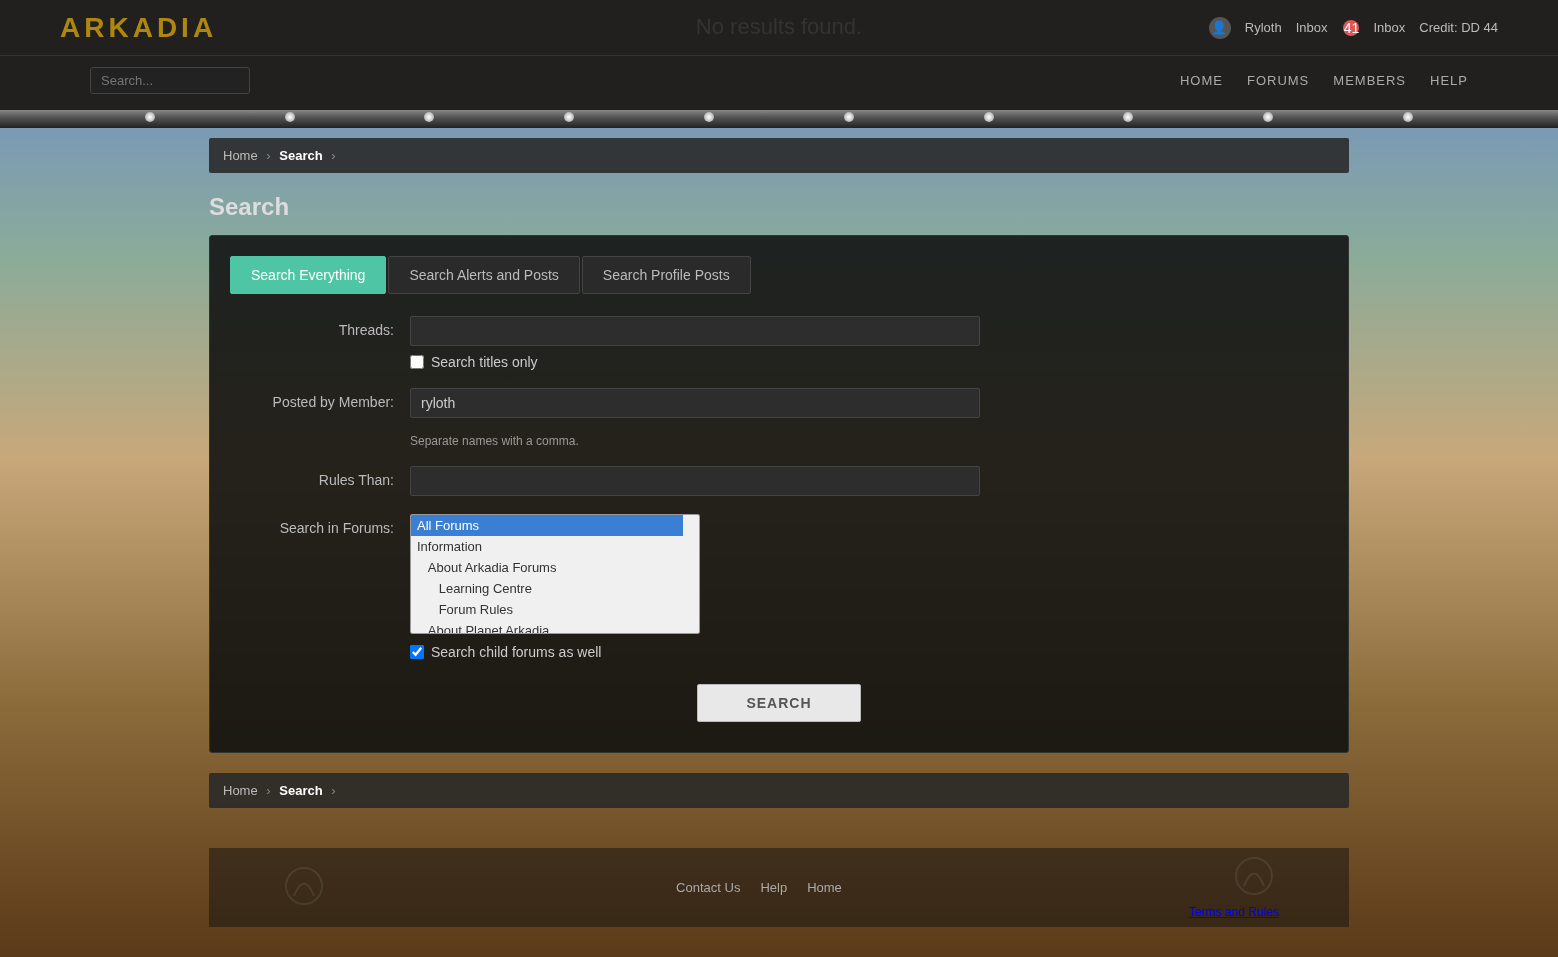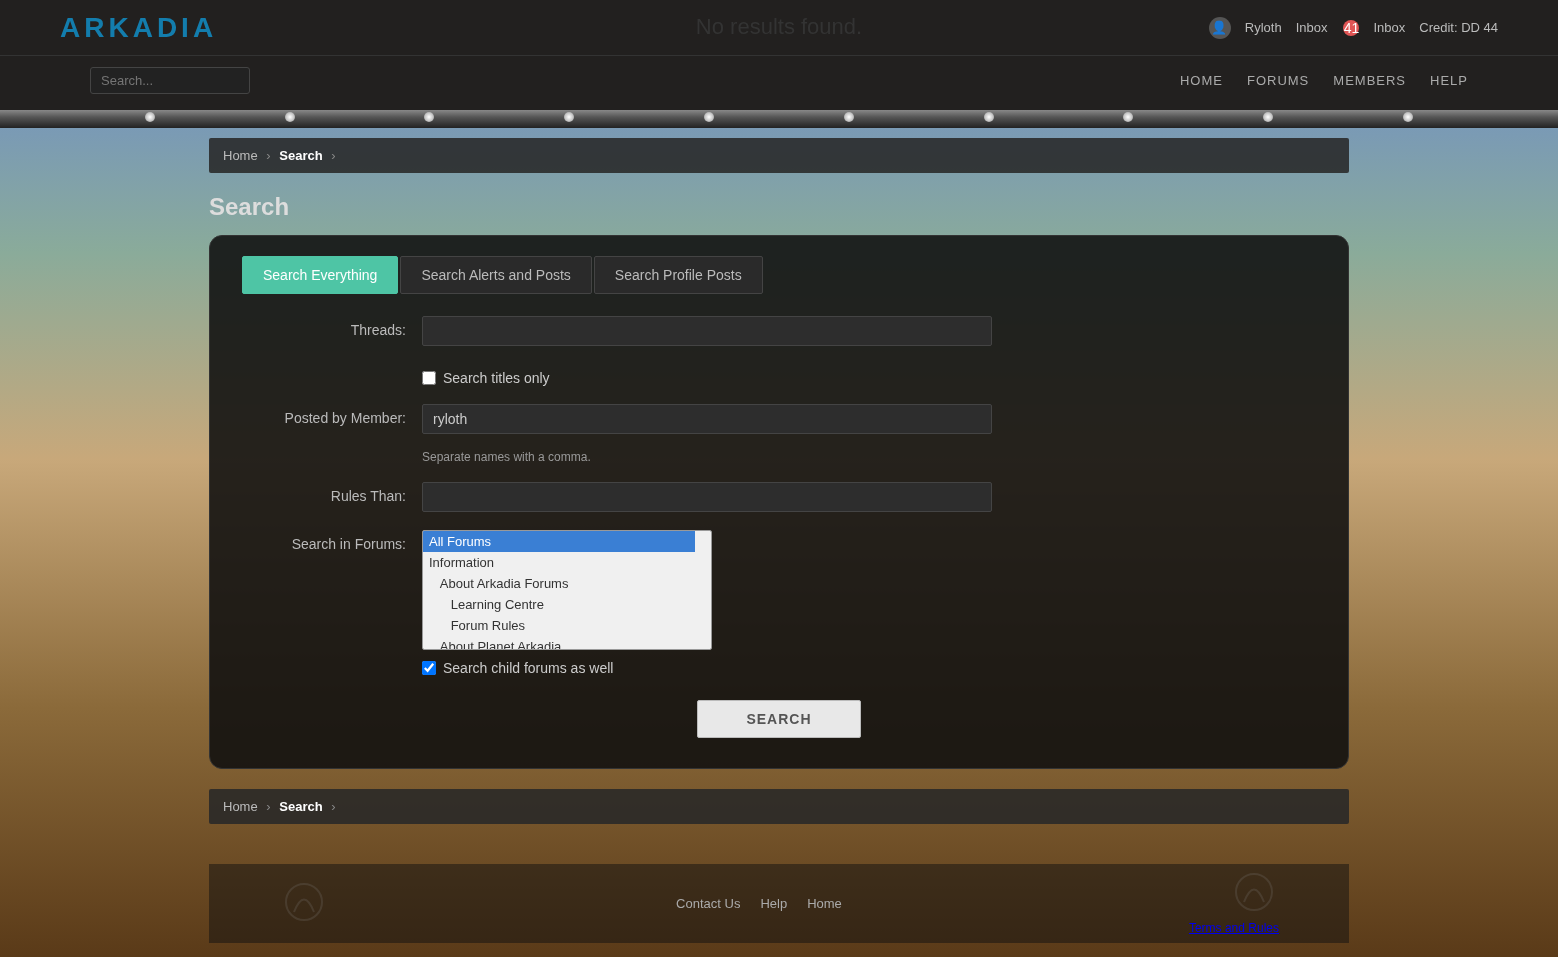--- a/index.html
+++ b/index.html
@@ -22,21 +22,21 @@
     .top-bar-upper {
       display: flex;
       align-items: center;
       justify-content: space-between;
       padding: 8px 60px;
       height: 55px;
     }
     .logo {
       font-size: 28px;
       font-weight: bold;
-      color: #0ea5e9;
+      color: #eab308;
       letter-spacing: 4px;
       font-family: 'Arial Black', sans-serif;
       text-transform: uppercase;
       opacity: 0.7;
     }
     .no-results-banner {
       position: absolute;
       left: 50%;
       top: 14px;
       transform: translateX(-50%);
@@ -166,22 +166,22 @@
       color: #ddd;
       font-size: 24px;
       font-weight: bold;
       margin: 20px 0 14px;
     }
 
     
     .search-container {
       background: rgba(15,15,15,0.88);
       border: 1px solid #333;
-      border-radius: 13px;
-      padding: 20px 32px 30px;
+      border-radius: 3px;
+      padding: 20px 20px 30px;
     }
 
     
     .search-tabs {
       display: flex;
       gap: 0;
       margin-bottom: 22px;
       border-bottom: none;
     }
     .tab {
@@ -223,21 +223,21 @@
       background: #2d2d2d;
       border: 1px solid #444;
       color: #ccc;
       padding: 6px 10px;
       font-size: 14px;
       border-radius: 2px;
     }
     .checkbox-row {
       display: flex;
       align-items: center;
-      margin-top: 24px;
+      margin-top: 8px;
       gap: 7px;
     }
     .checkbox-row input[type="checkbox"] {
       width: 14px;
       height: 14px;
     }
     .hint-text {
       color: #999;
       font-size: 12px;
       margin-top: 16px;

